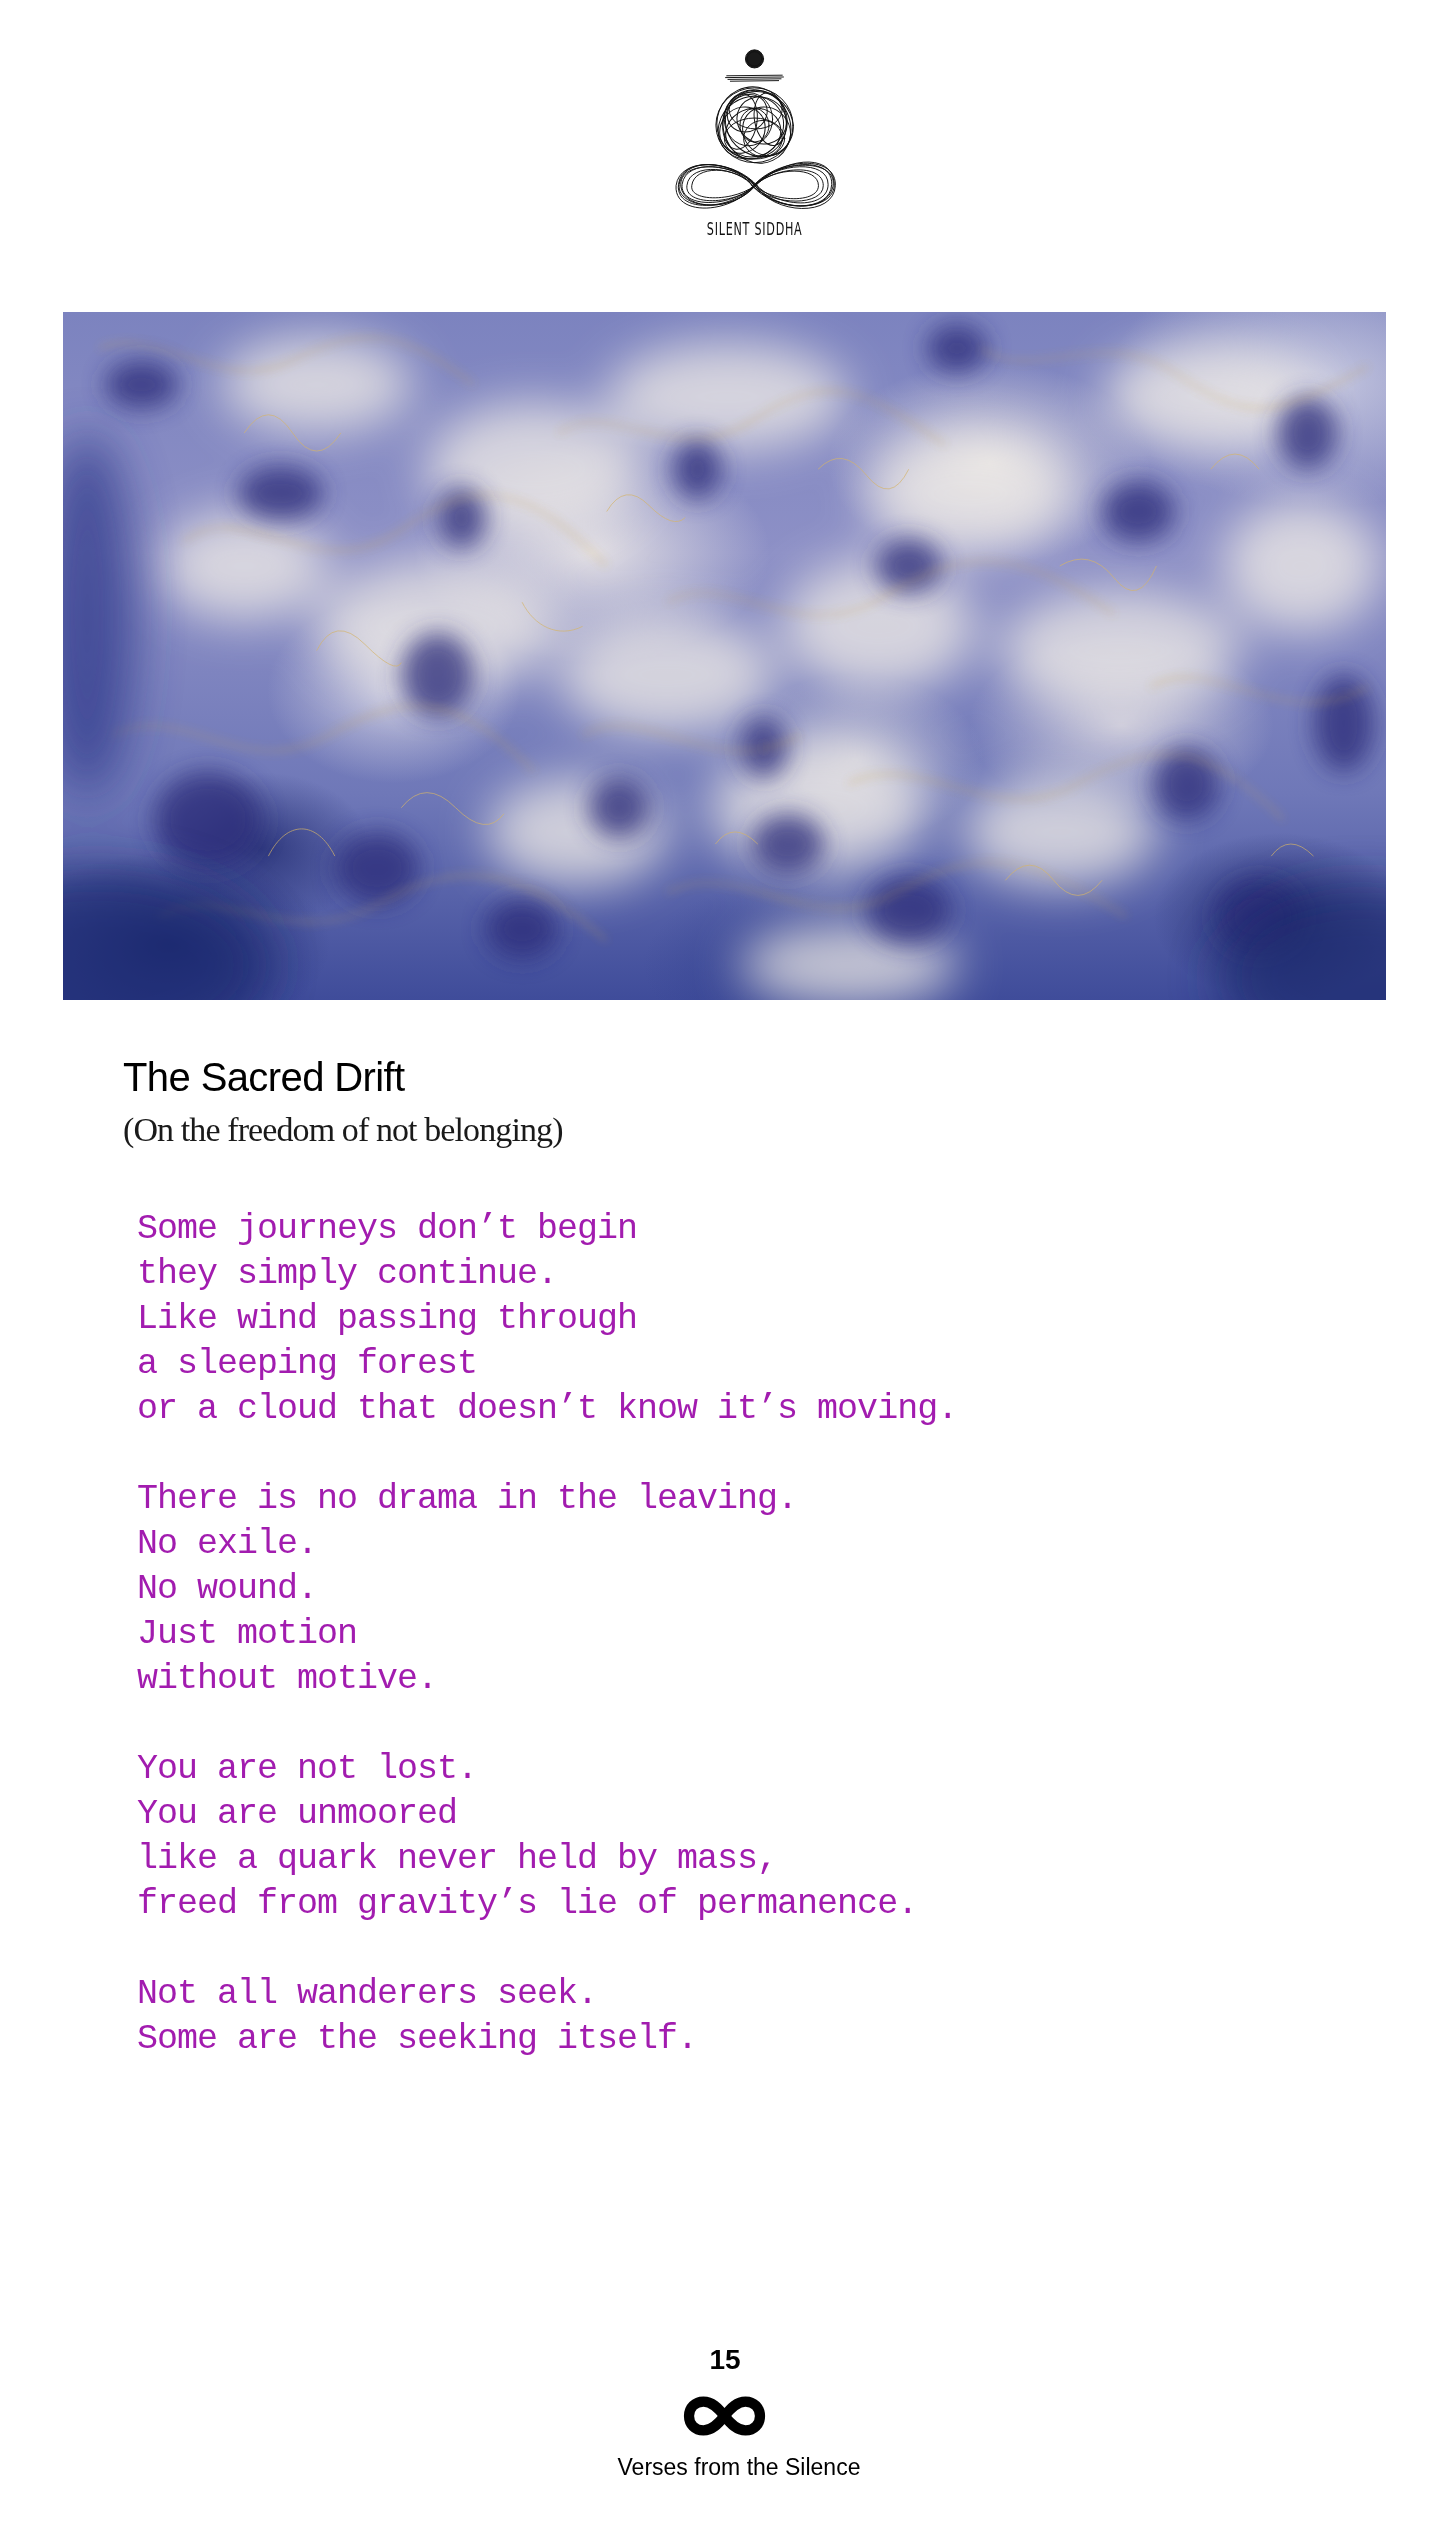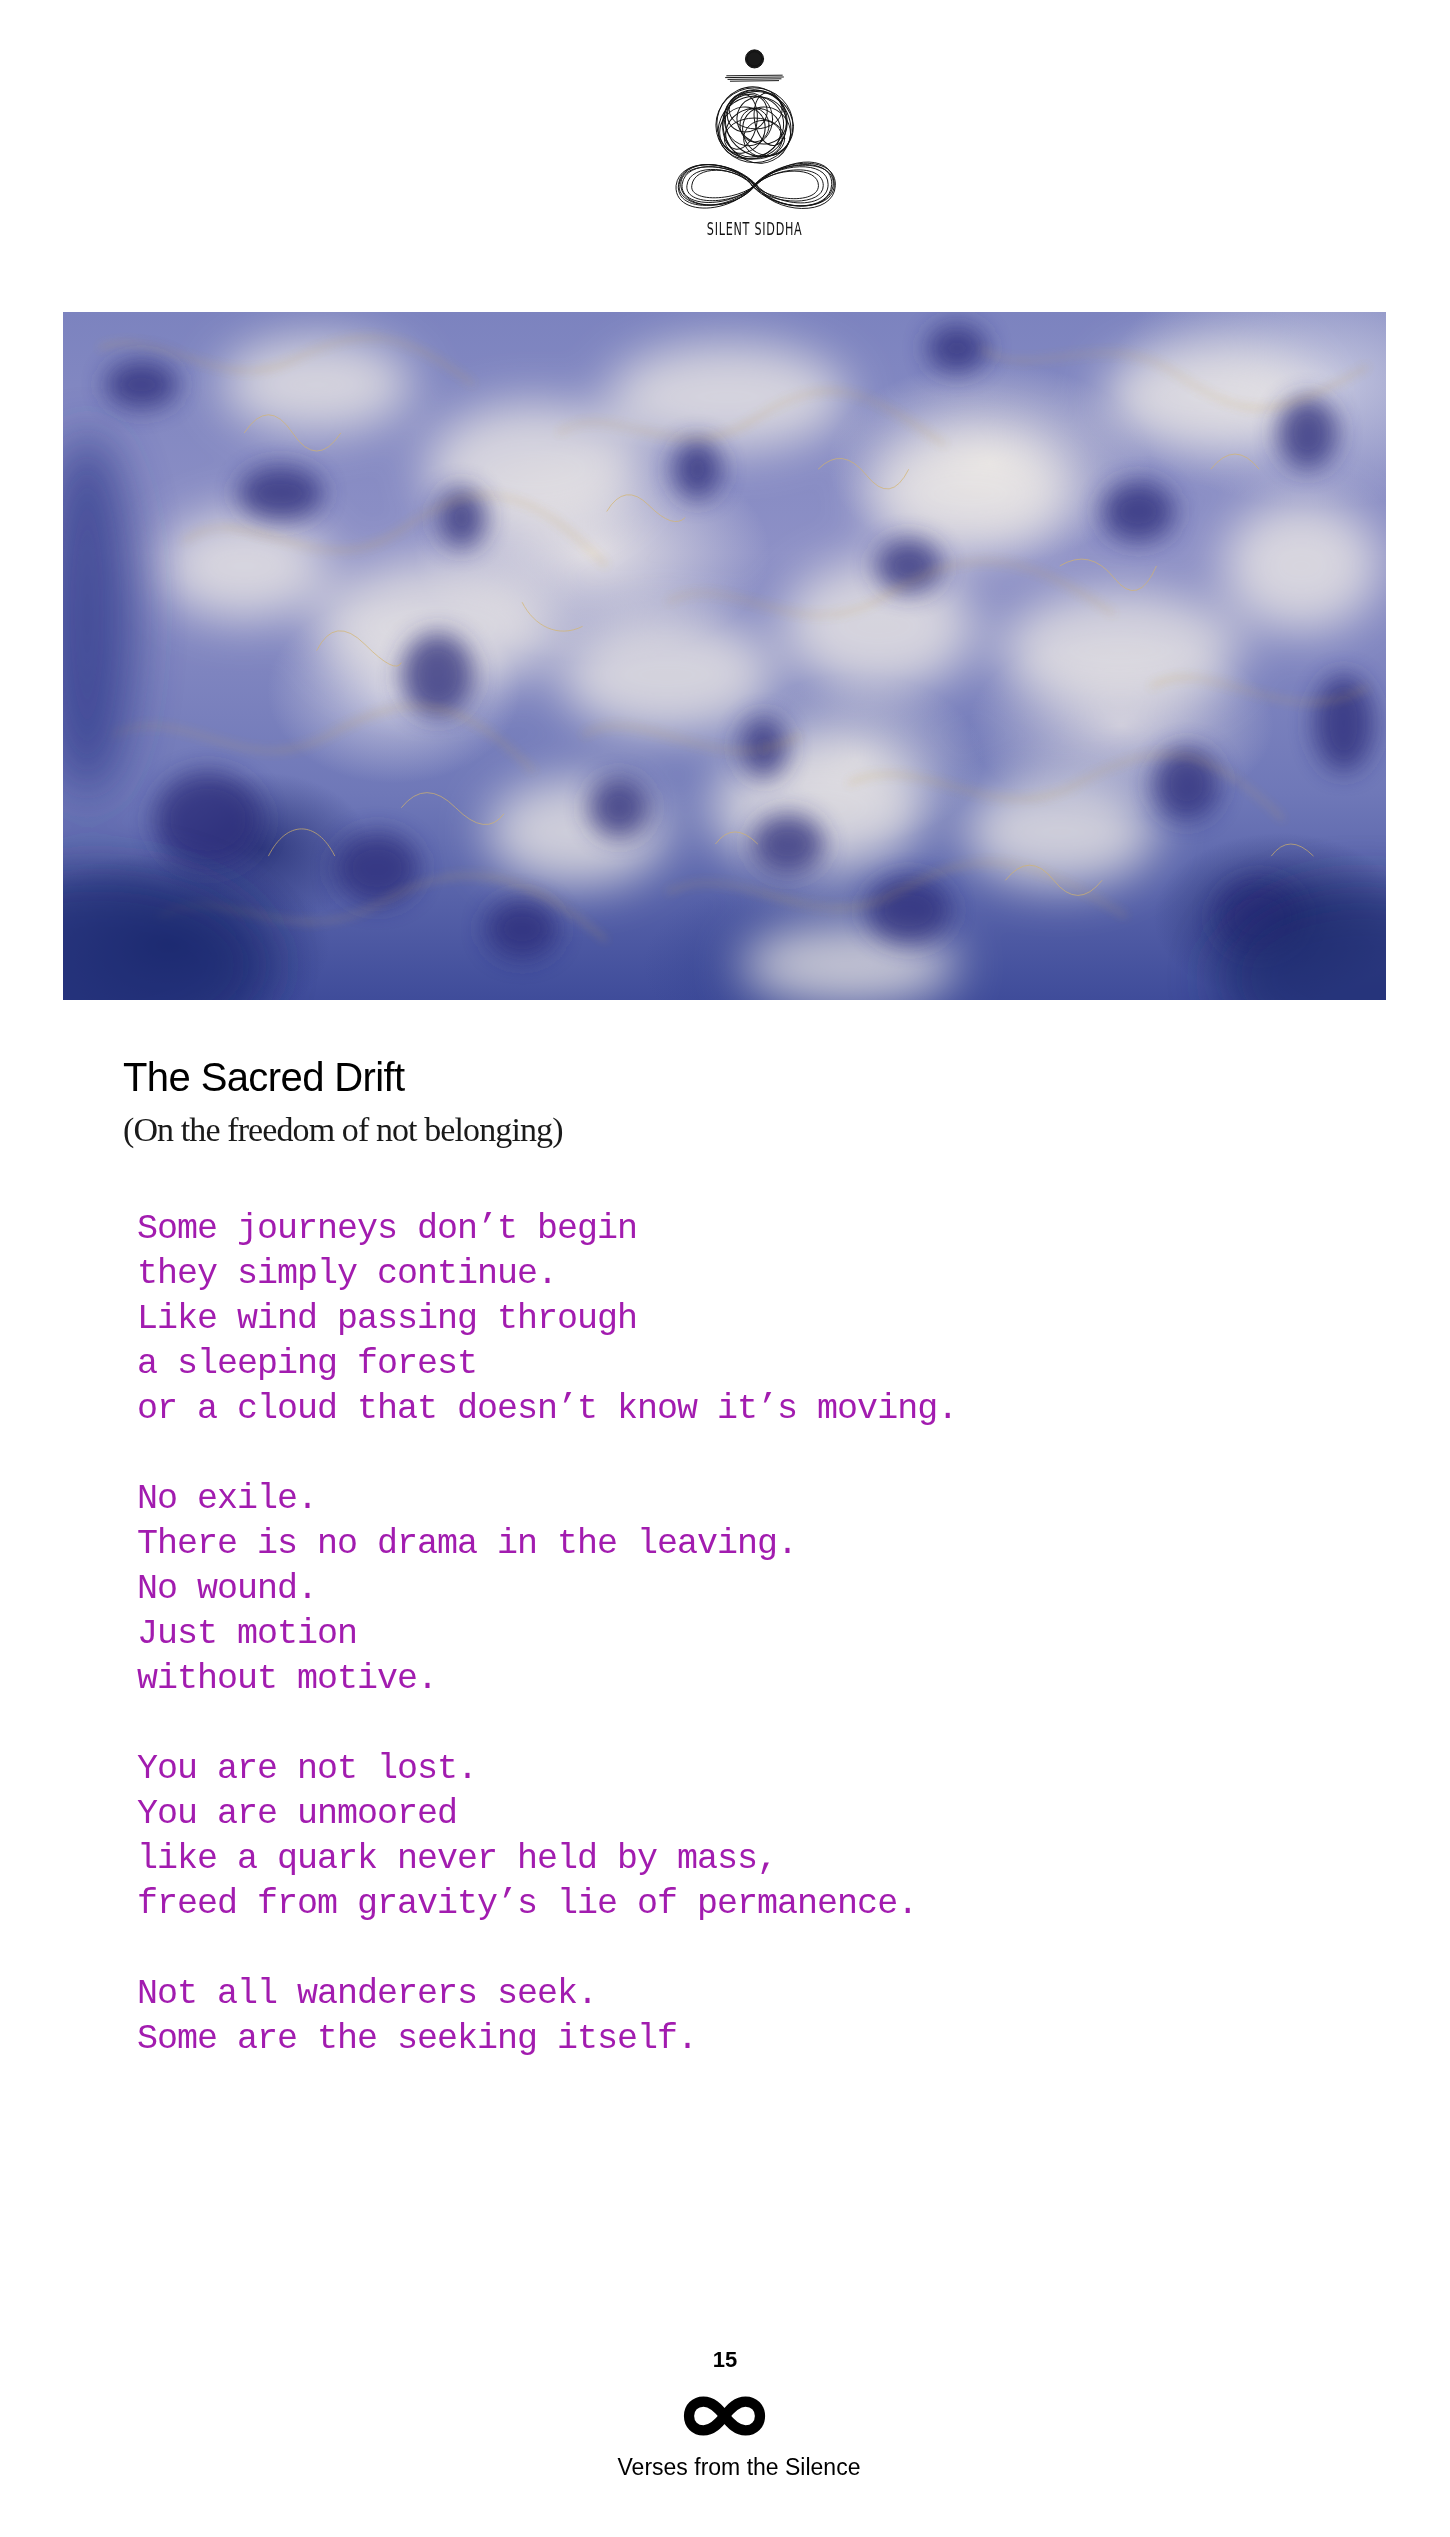--- a/index.html
+++ b/index.html
@@ -48,21 +48,21 @@
     position: absolute; left: 137px; top: 1207px; width: 1088px;
   }
   .stanza { margin: 0 0 45px 0; }
   .line {
     display: block; font-family: Liberation Mono, monospace; font-weight: 400;
     font-size: 35px; line-height: 45px; letter-spacing: -1px; color: #a21caf;
     white-space: nowrap;
   }
   .page-number {
     position: absolute; left: 0; width: 1450px; top: 2347px; text-align: center;
-    font-family: "Liberation Sans", sans-serif; font-weight: 700; font-size: 22px;
+    font-family: "Liberation Sans", sans-serif; font-weight: 700; font-size: 28px;
     line-height: 26.6px;
   }
   .infinity {
     position: absolute; left: 683px; top: 2394px; width: 83px; height: 44px;
   }
   .footer-text {
     position: absolute; left: 0; width: 1450px; top: 2453px; text-align: center;
     font-family: "Liberation Sans", sans-serif; font-weight: 400; font-size: 23px;
     line-height: 29px;
     padding-left: 14px;
@@ -212,22 +212,22 @@
 
 <div class="poem">
   <div class="stanza">
     <span class="line">Some journeys don’t begin</span>
     <span class="line">they simply continue.</span>
     <span class="line">Like wind passing through</span>
     <span class="line">a sleeping forest</span>
     <span class="line">or a cloud that doesn’t know it’s moving.</span>
   </div>
   <div class="stanza">
+    <span class="line">There is no drama in the leaving.</span>
     <span class="line">No exile.</span>
-    <span class="line">There is no drama in the leaving.</span>
     <span class="line">No wound.</span>
     <span class="line">Just motion</span>
     <span class="line">without motive.</span>
   </div>
   <div class="stanza">
     <span class="line">You are not lost.</span>
     <span class="line">You are unmoored</span>
     <span class="line">like a quark never held by mass,</span>
     <span class="line">freed from gravity’s lie of permanence.</span>
   </div>

